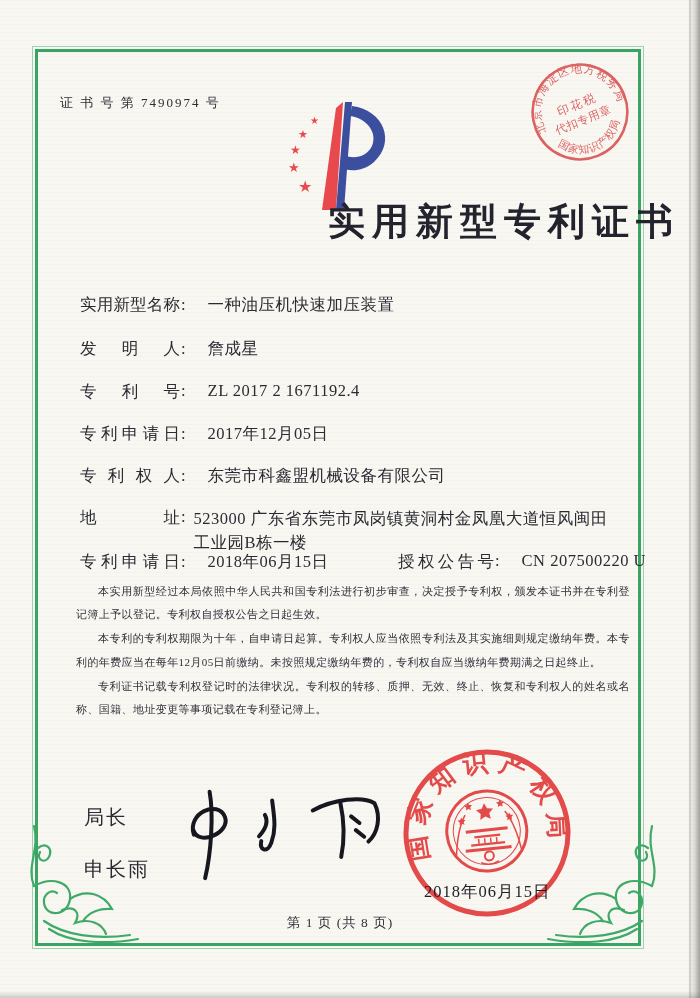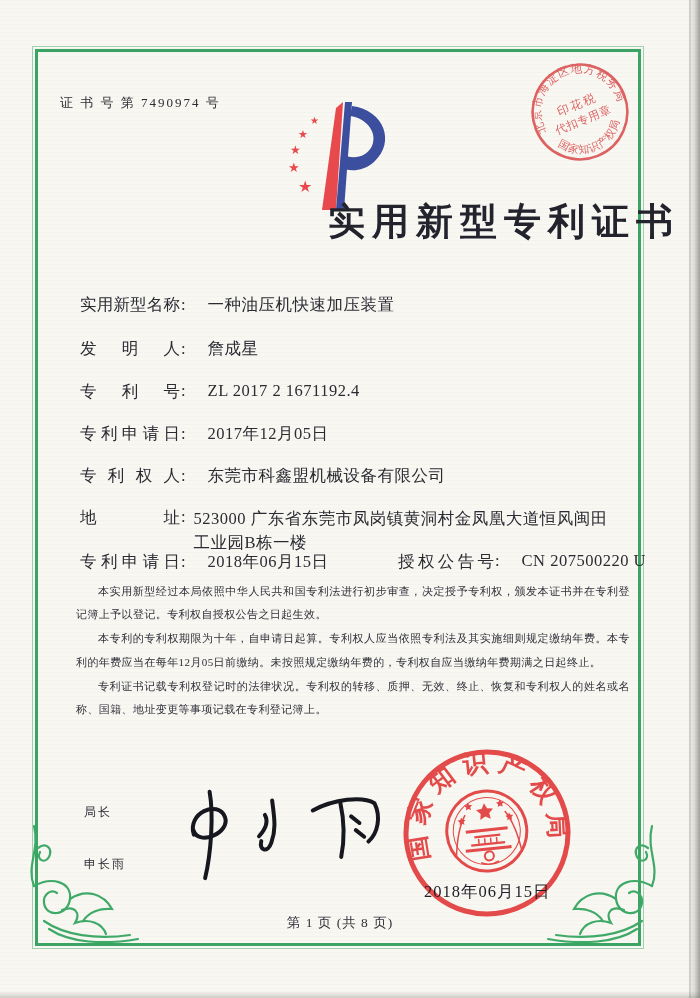--- a/index.html
+++ b/index.html
@@ -59,21 +59,21 @@
   .row-r7b{top:551px;left:398px;}
   .row-r7b .lbl{width:96px;}
 
   .body-text{
     position:absolute;left:76px;top:580px;width:554px;
     font-size:11px;line-height:23.2px;color:#30303a;
     text-align:justify;letter-spacing:0.4px;
   }
   .body-text p{margin:0 0 1px 0;text-indent:2em;}
 
-  .director{position:absolute;left:84px;font-size:12px;color:#2b2b33;letter-spacing:2px;}
+  .director{position:absolute;left:84px;font-size:20px;color:#2b2b33;letter-spacing:2px;}
   .director-title{top:804px;}
   .director-name{top:856px;}
   .signature{position:absolute;left:168px;top:778px;transform:rotate(-3deg);}
 
   .office-seal{position:absolute;left:387px;top:733px;opacity:0.92;}
   .seal-date{
     position:absolute;left:424px;top:881px;
     font-size:16.5px;color:#1d1d26;letter-spacing:1px;z-index:5;
   }
 

